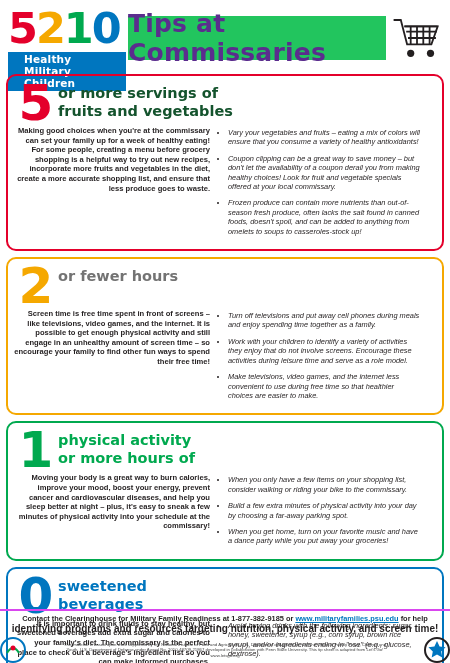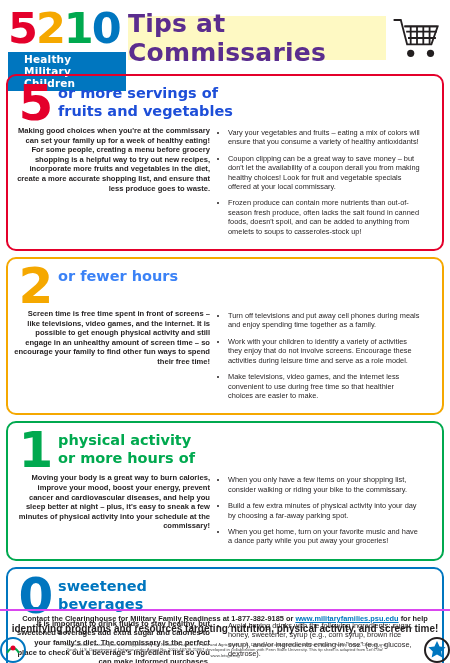--- a/index.html
+++ b/index.html
@@ -34,21 +34,21 @@
     margin-top:2px;
     background:#0076bf;color:#ffffff;
     font-size:10.5px;font-weight:bold;
     padding:1px 4px 2px 16px;
     display:inline-block;
     letter-spacing:.2px;
     font-family:"DejaVu Sans", sans-serif;
   }
   .title-bar{
     position:absolute;left:128px;top:16px;width:258px;height:44px;
-    background:#fef9c3;
+    background:#22c55e;
     display:flex;align-items:center;justify-content:center;
   }
   .title-bar h1{
     margin:0;
     font-size:25px;
     font-weight:bold;
     color:#5b2d8e;
     font-family:"DejaVu Sans", sans-serif;
     letter-spacing:.2px;
   }
@@ -85,41 +85,41 @@
   .n-green{color:#00a94f;}
   .n-blue{color:#0076bf;}
   .head-text{
     font-family:"DejaVu Sans", sans-serif;
     font-weight:bold;
     font-size:14.5px;
     line-height:18px;
     padding-top:4px;
     flex:1;
   }
-  .h-red{color:#1d4ed8;}
-  .h-orange{color:#3b82f6;}
+  .h-red{color:#14532d;}
+  .h-orange{color:#737373;}
   .h-green{color:#00a94f;}
   .h-blue{color:#0076bf;}
 
   .sec-body{display:flex;}
   .left-col{
     width:200px;flex:0 0 200px;
     font-size:7.6px;line-height:9.6px;
     font-weight:bold;
     padding-right:4px;
     box-sizing:border-box;
     text-align:right;
   }
   .right-col{
     flex:1;
     font-size:7.4px;line-height:9.4px;
     padding-left:4px;
   }
   .right-col ul{margin:0;padding-left:10px;list-style:disc;}
-  .right-col li{margin:0 16px 7px 0;}
+  .right-col li{margin:0 16px 7px 0;font-style:italic;}
 
   
   .rc-pad-1{padding-top:2px;}
   .rc-pad-2{padding-top:2px;}
 
   
   .footer{
     position:absolute;left:0;bottom:0;width:450px;
     border-top:2px solid #d946ef;
     padding-top:3px;

